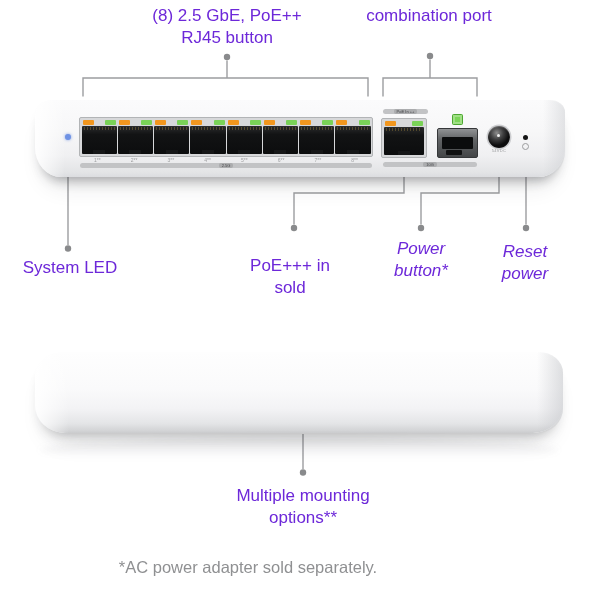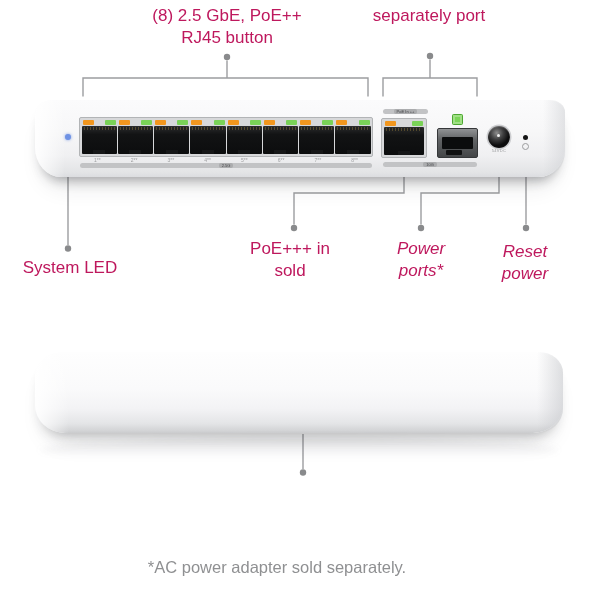--- a/index.html
+++ b/index.html
@@ -1,22 +1,22 @@
 <!DOCTYPE html>
 <html><head>
 <meta charset="utf-8">
 <style>
   html,body{margin:0;padding:0;background:#fff;}
   #canvas{position:relative;width:600px;height:600px;background:#ffffff;overflow:hidden;
           font-family:"Liberation Sans", sans-serif;}
 
   
-  .lbl{position:absolute;text-align:center;color:#be185d;font-size:17px;line-height:22px;}
+  .lbl{position:absolute;text-align:center;color:#6d28d9;font-size:17px;line-height:22px;}
   .foot{position:absolute;left:0;width:496px;text-align:center;color:#8f9092;
-        font-size:16.5px;line-height:21px;padding-left:29px;}
+        font-size:16.5px;line-height:21px;}
 
   
   #lines{position:absolute;left:0;top:0;pointer-events:none;}
 
   
   .device-front{position:absolute;left:35px;top:100px;width:530px;height:77px;
     background:linear-gradient(180deg,#fbfbfc 0%,#f7f7f8 40%,#f0f0f2 72%,#e3e4e6 94%,#dcdde0 100%);
     border-radius:18px 18px 26px 26px / 14px 14px 30px 30px;
     box-shadow:0 10px 12px -7px rgba(40,42,48,.38), 0 18px 26px -12px rgba(40,42,48,.14);}
   .device-front::before{content:'';position:absolute;left:0;top:0;bottom:0;width:30px;
@@ -97,21 +97,21 @@
 </head>
 <body>
 
 <div id="canvas">
 
   <div class="lbl" style="left:117px;top:5px;width:220px;">
     <div>(8) 2.5 GbE, PoE++</div>
     <div>RJ45 button</div>
   </div>
   <div class="lbl" style="left:314px;top:5px;width:230px;">
-    <div>separately port</div>
+    <div>combination port</div>
   </div>
 
   <svg id="lines" width="600" height="600" viewBox="0 0 600 600">
     <g stroke="#9c9da0" stroke-width="1.4" fill="none">
       <line x1="227" y1="60.5" x2="227" y2="78"></line>
       <path d="M83,96.5 V78 H368 V96.5"></path>
       <line x1="430" y1="59.5" x2="430" y2="78"></line>
       <path d="M383,96.5 V78 H477 V96.5"></path>
       <line x1="68" y1="146" x2="68" y2="245"></line>
       <path d="M404,168 V193 H294 V224.5"></path>
@@ -212,34 +212,38 @@
 
     <div class="power-jack"></div>
     <div class="power-label">54VDC</div>
 
     <div class="reset-dot"></div>
     <div class="reset-ring"></div>
   </div>
 
   <div class="lbl" style="left:0;top:257px;width:140px;text-align:center;">System LED</div>
 
-  <div class="lbl" style="left:230px;top:238px;width:120px;">
+  <div class="lbl" style="left:230px;top:255px;width:120px;">
     <div>PoE+++ in</div>
     <div>sold</div>
   </div>
 
   <div class="lbl" style="left:361px;top:238px;width:120px;font-style:italic;">
     <div>Power</div>
-    <div>ports*</div>
+    <div>button*</div>
   </div>
 
   <div class="lbl" style="left:465px;top:241px;width:120px;font-style:italic;">
     <div>Reset</div>
     <div>power</div>
   </div>
 
   <div class="device-bottom"></div>
   <div class="reflection"></div>
 
+  <div class="lbl" style="left:203px;top:485px;width:200px;">
+    <div>Multiple mounting</div>
+    <div>options**</div>
+  </div>
 
   <div class="foot" style="top:557px;">*AC power adapter sold separately.</div>
 
 </div>
 
 </body></html>

